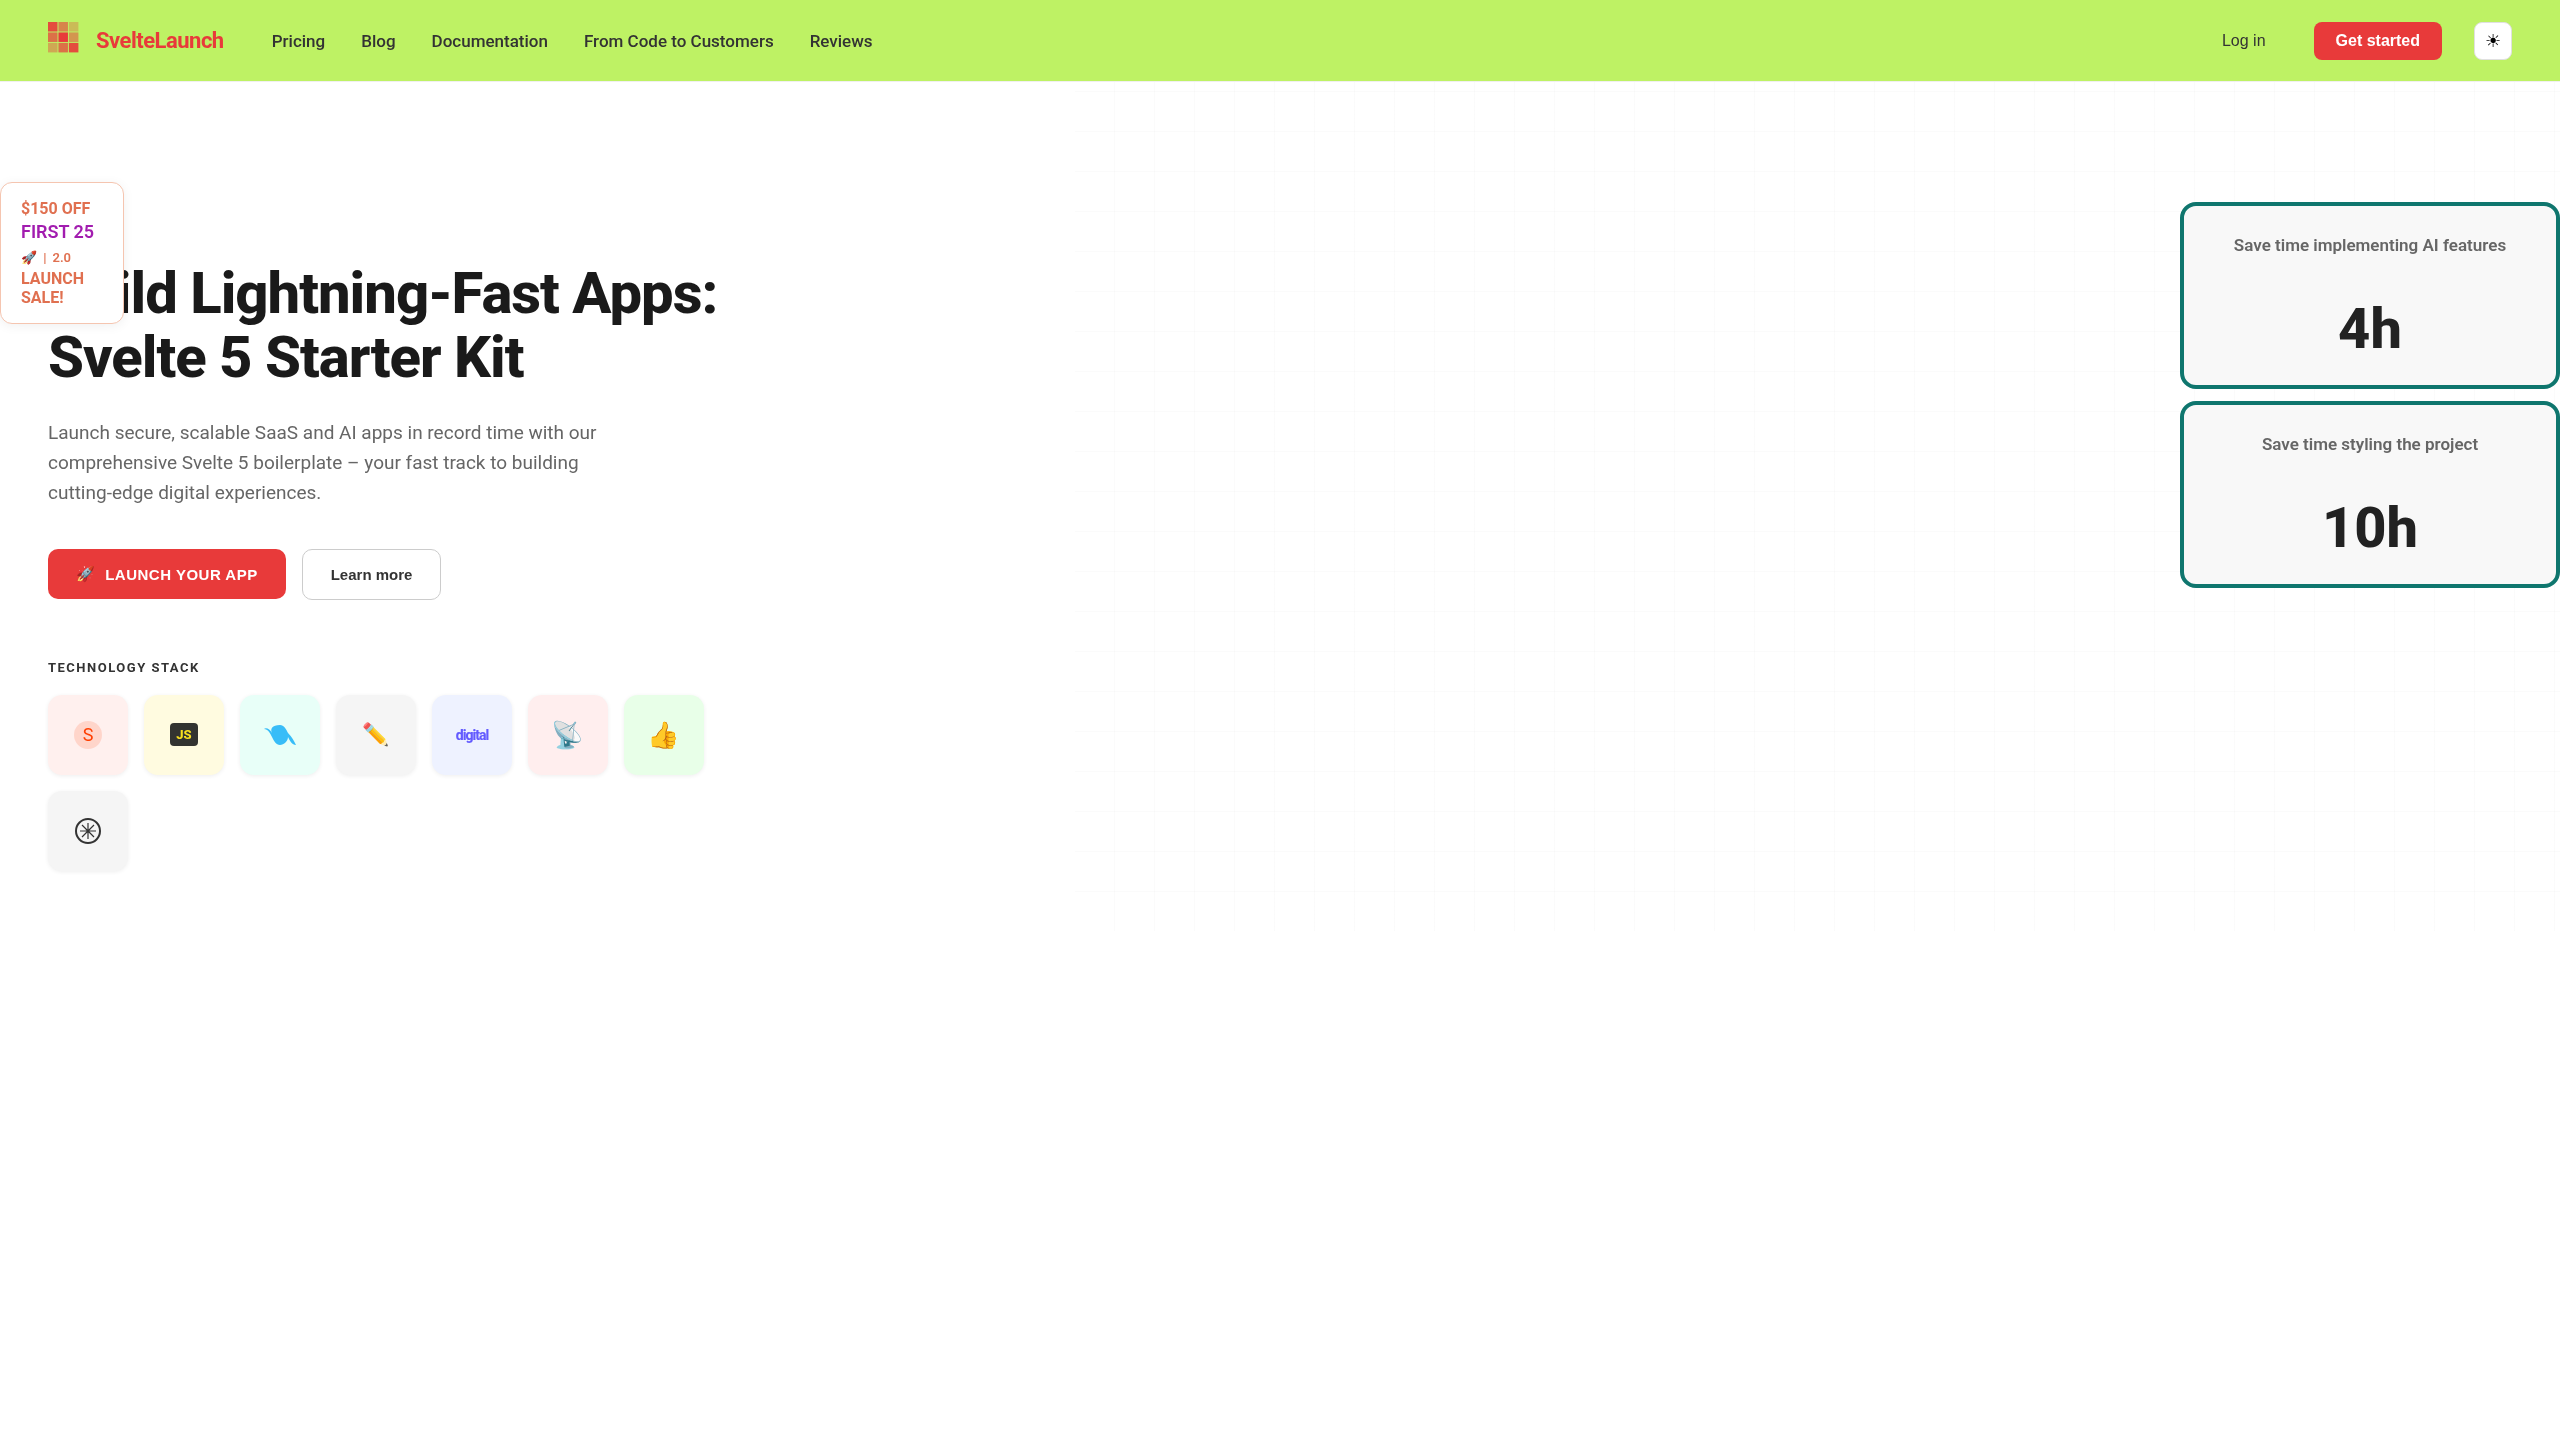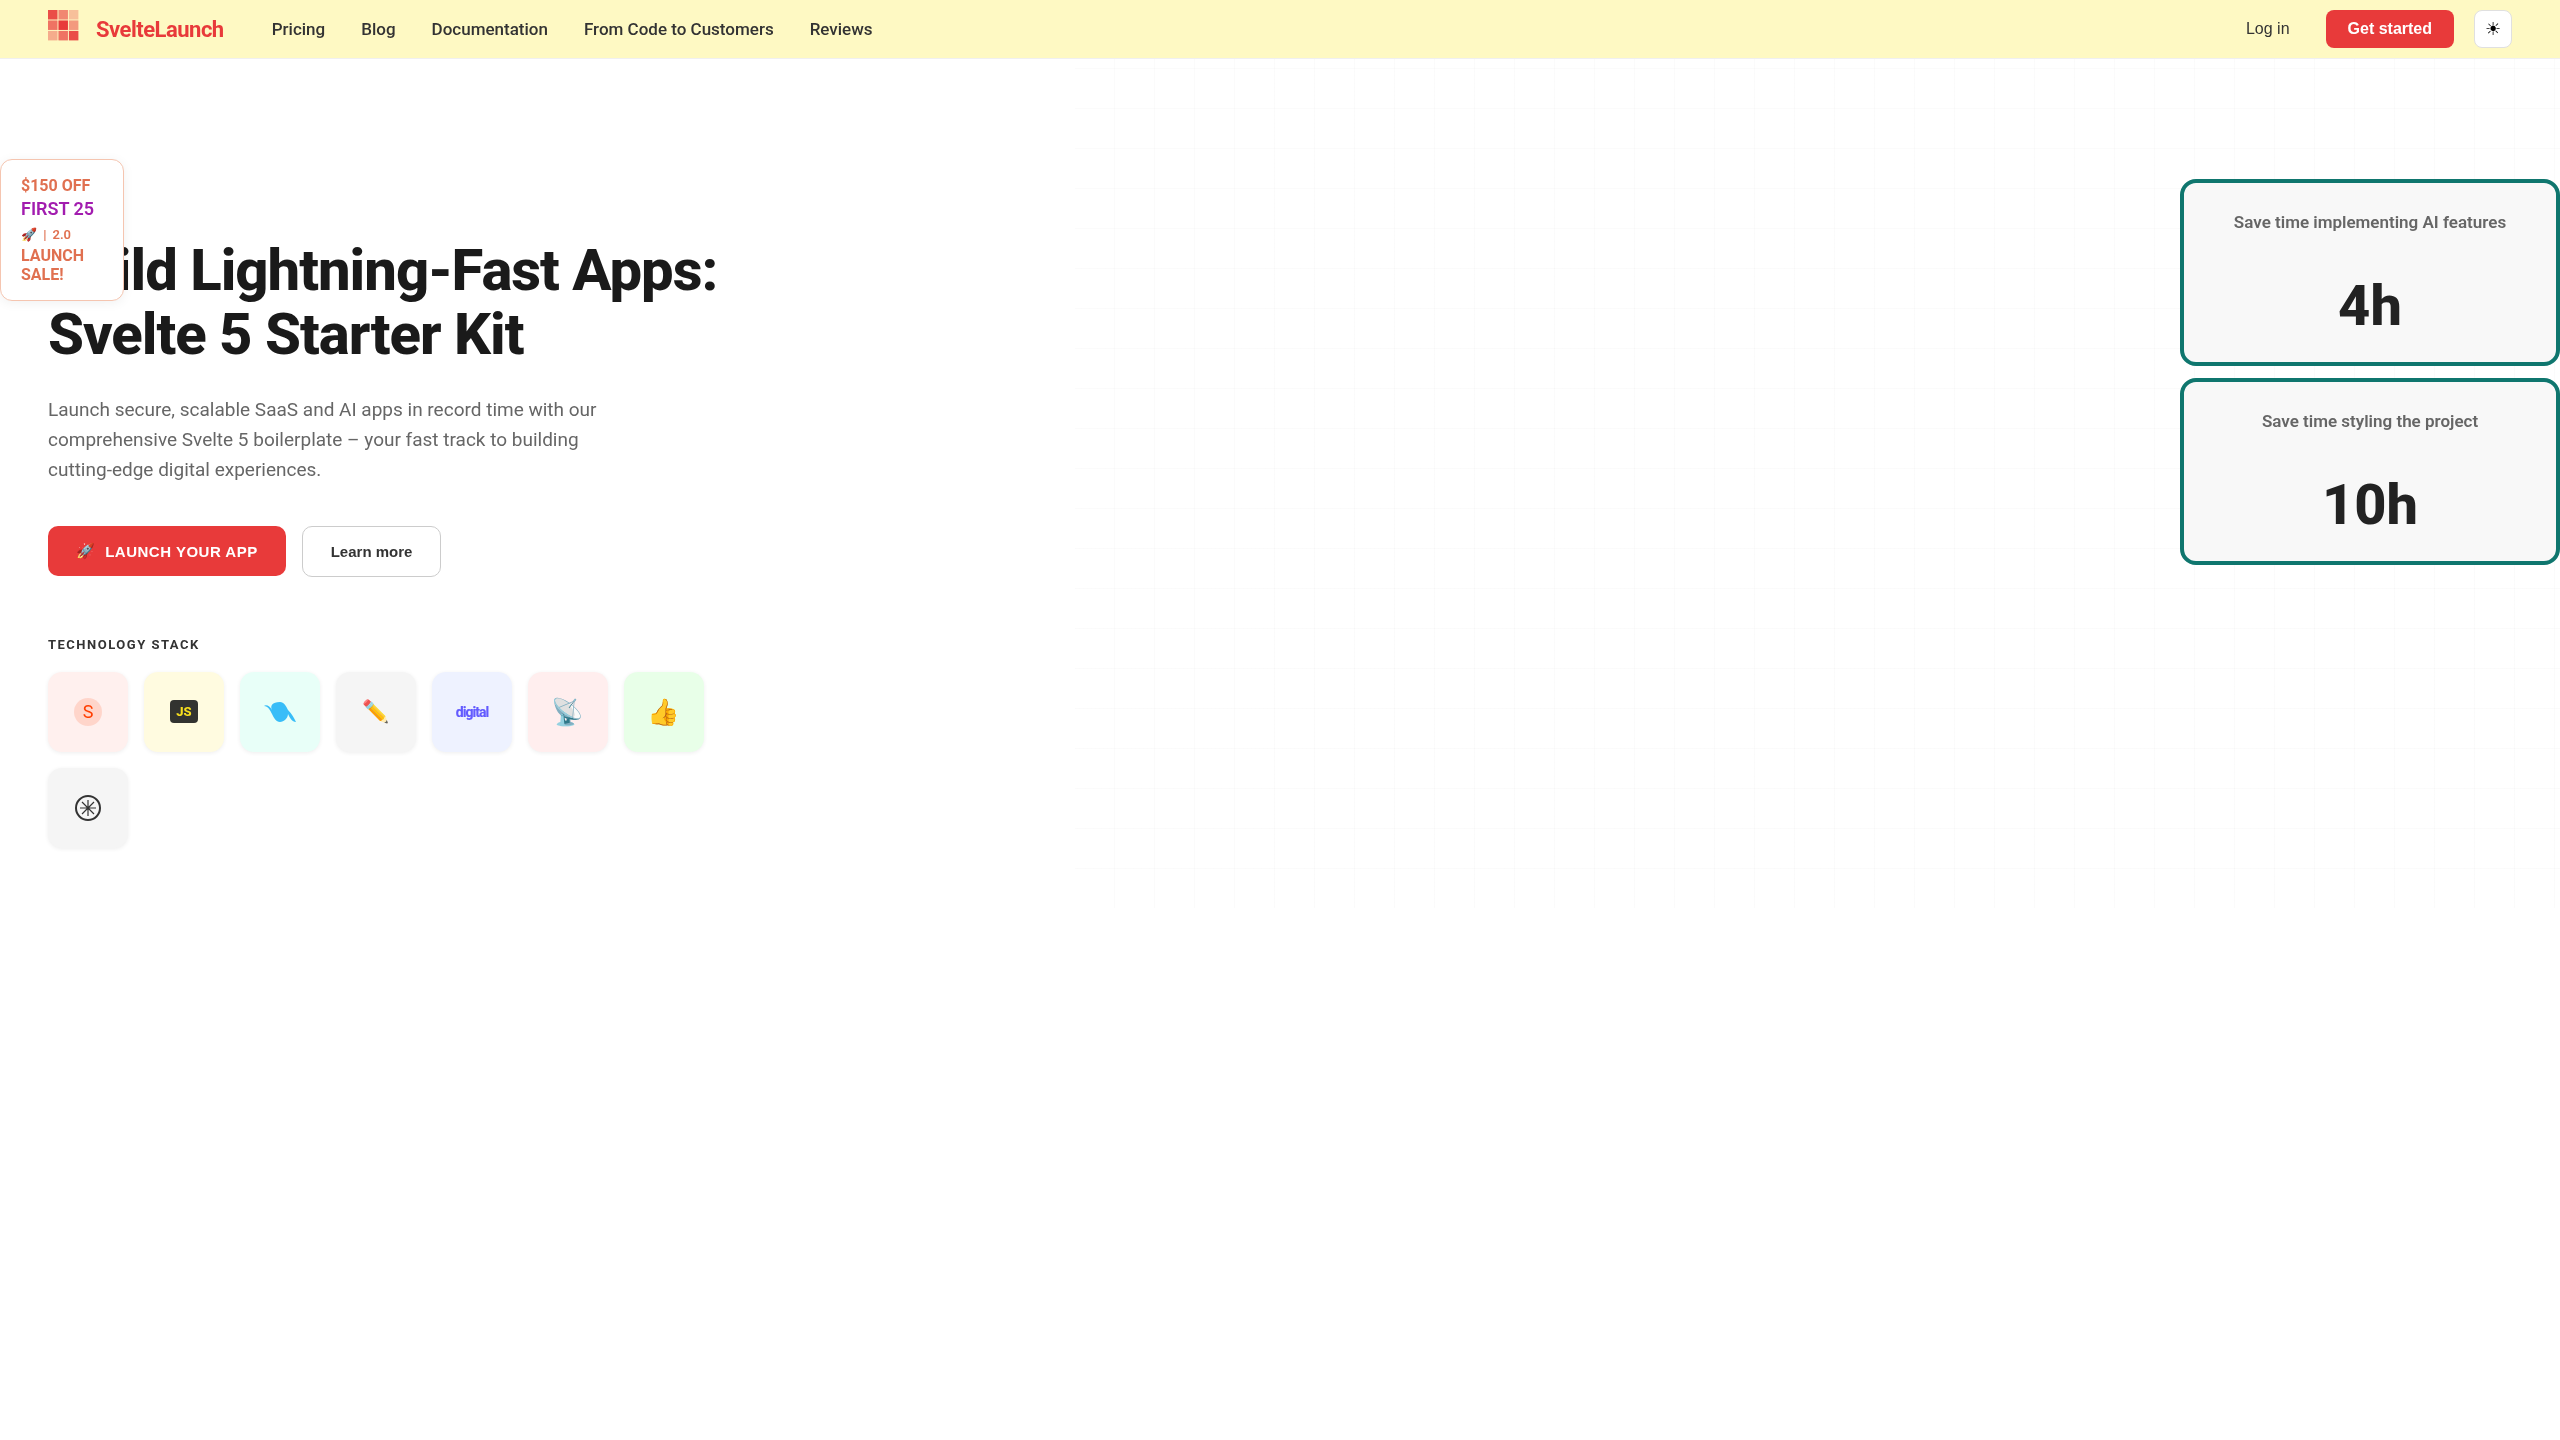--- a/index.html
+++ b/index.html
@@ -15,22 +15,22 @@
       width: 100%;
       min-height: 100vh;
     }
 
     
     nav {
       display: flex;
       align-items: center;
       justify-content: space-between;
       padding: 0 48px;
-      height: 59px;
-      background: #fef9c3;
+      height: 82px;
+      background: #bef264;
       border-bottom: 1px solid #f0f0f0;
       position: sticky;
       top: 0;
       z-index: 100;
     }
 
     .nav-left {
       display: flex;
       align-items: center;
       gap: 48px;
@@ -71,21 +71,21 @@
       text-decoration: none;
       color: #333;
       font-size: 17px;
       font-weight: 500;
       transition: color 0.2s;
     }
 
     .nav-right {
       display: flex;
       align-items: center;
-      gap: 20px;
+      gap: 32px;
     }
 
     .btn-login {
       background: none;
       border: none;
       font-size: 16px;
       font-weight: 500;
       color: #333;
       cursor: pointer;
       padding: 8px 16px;

